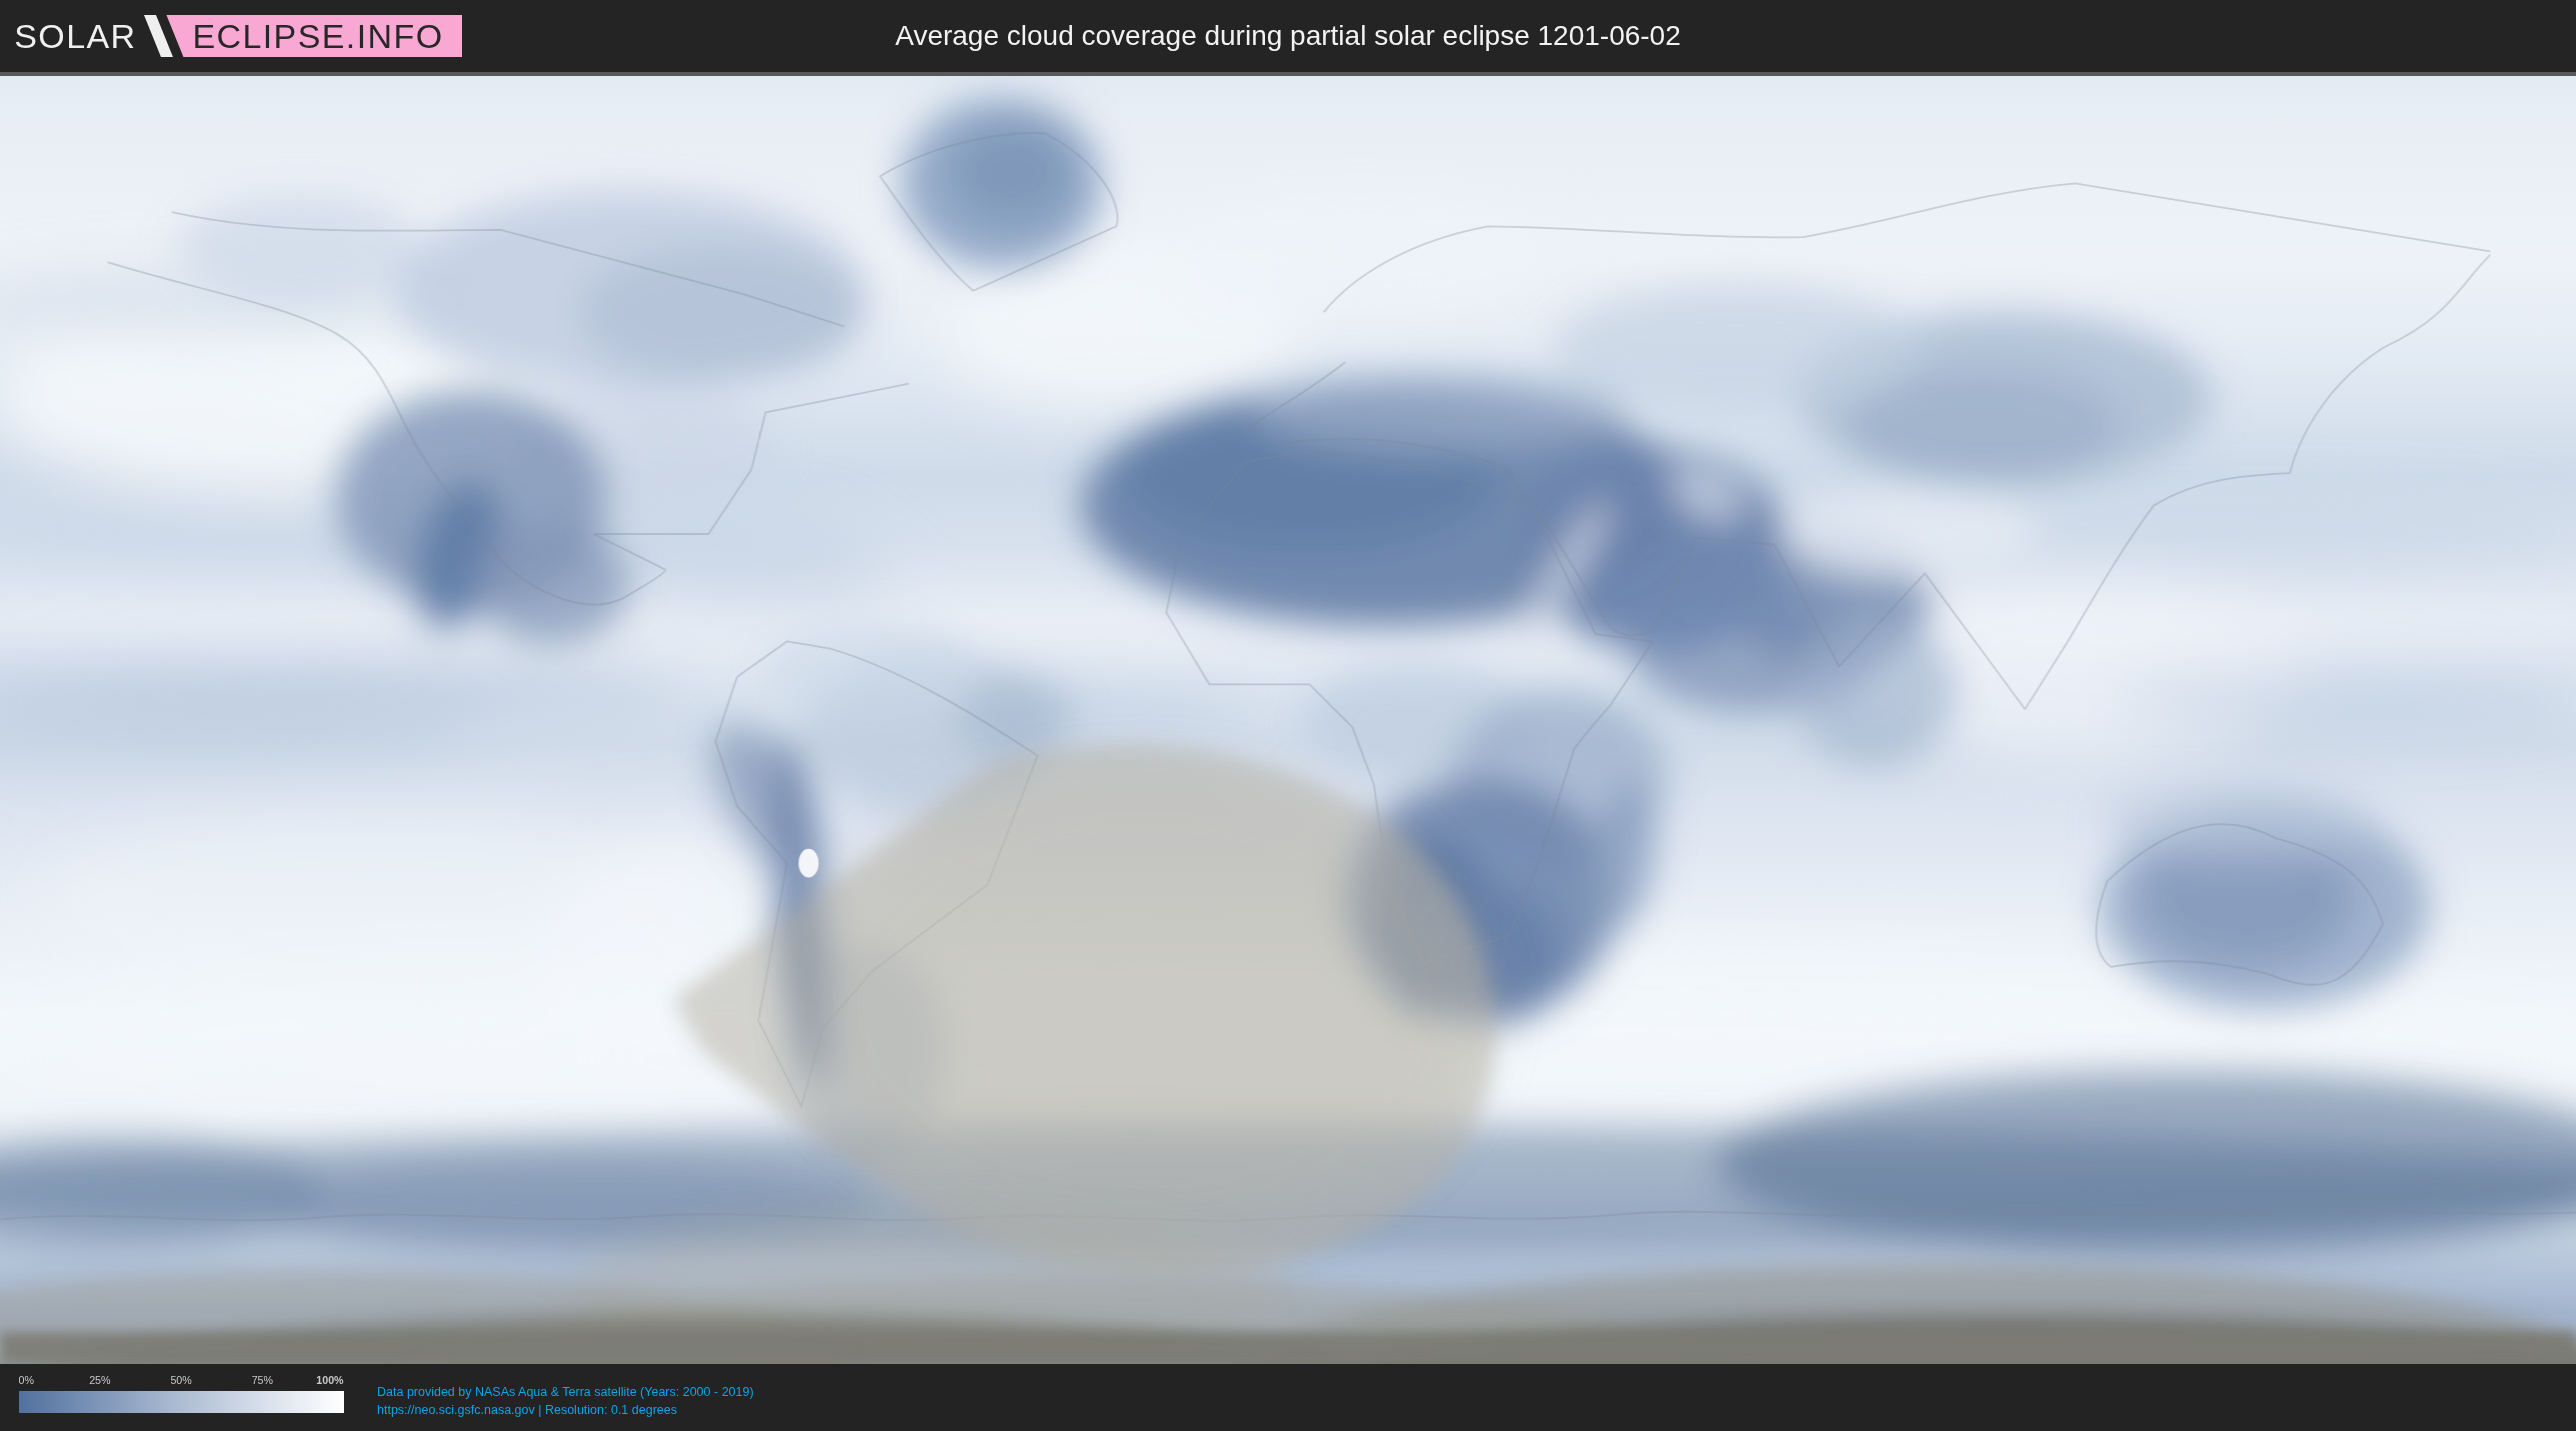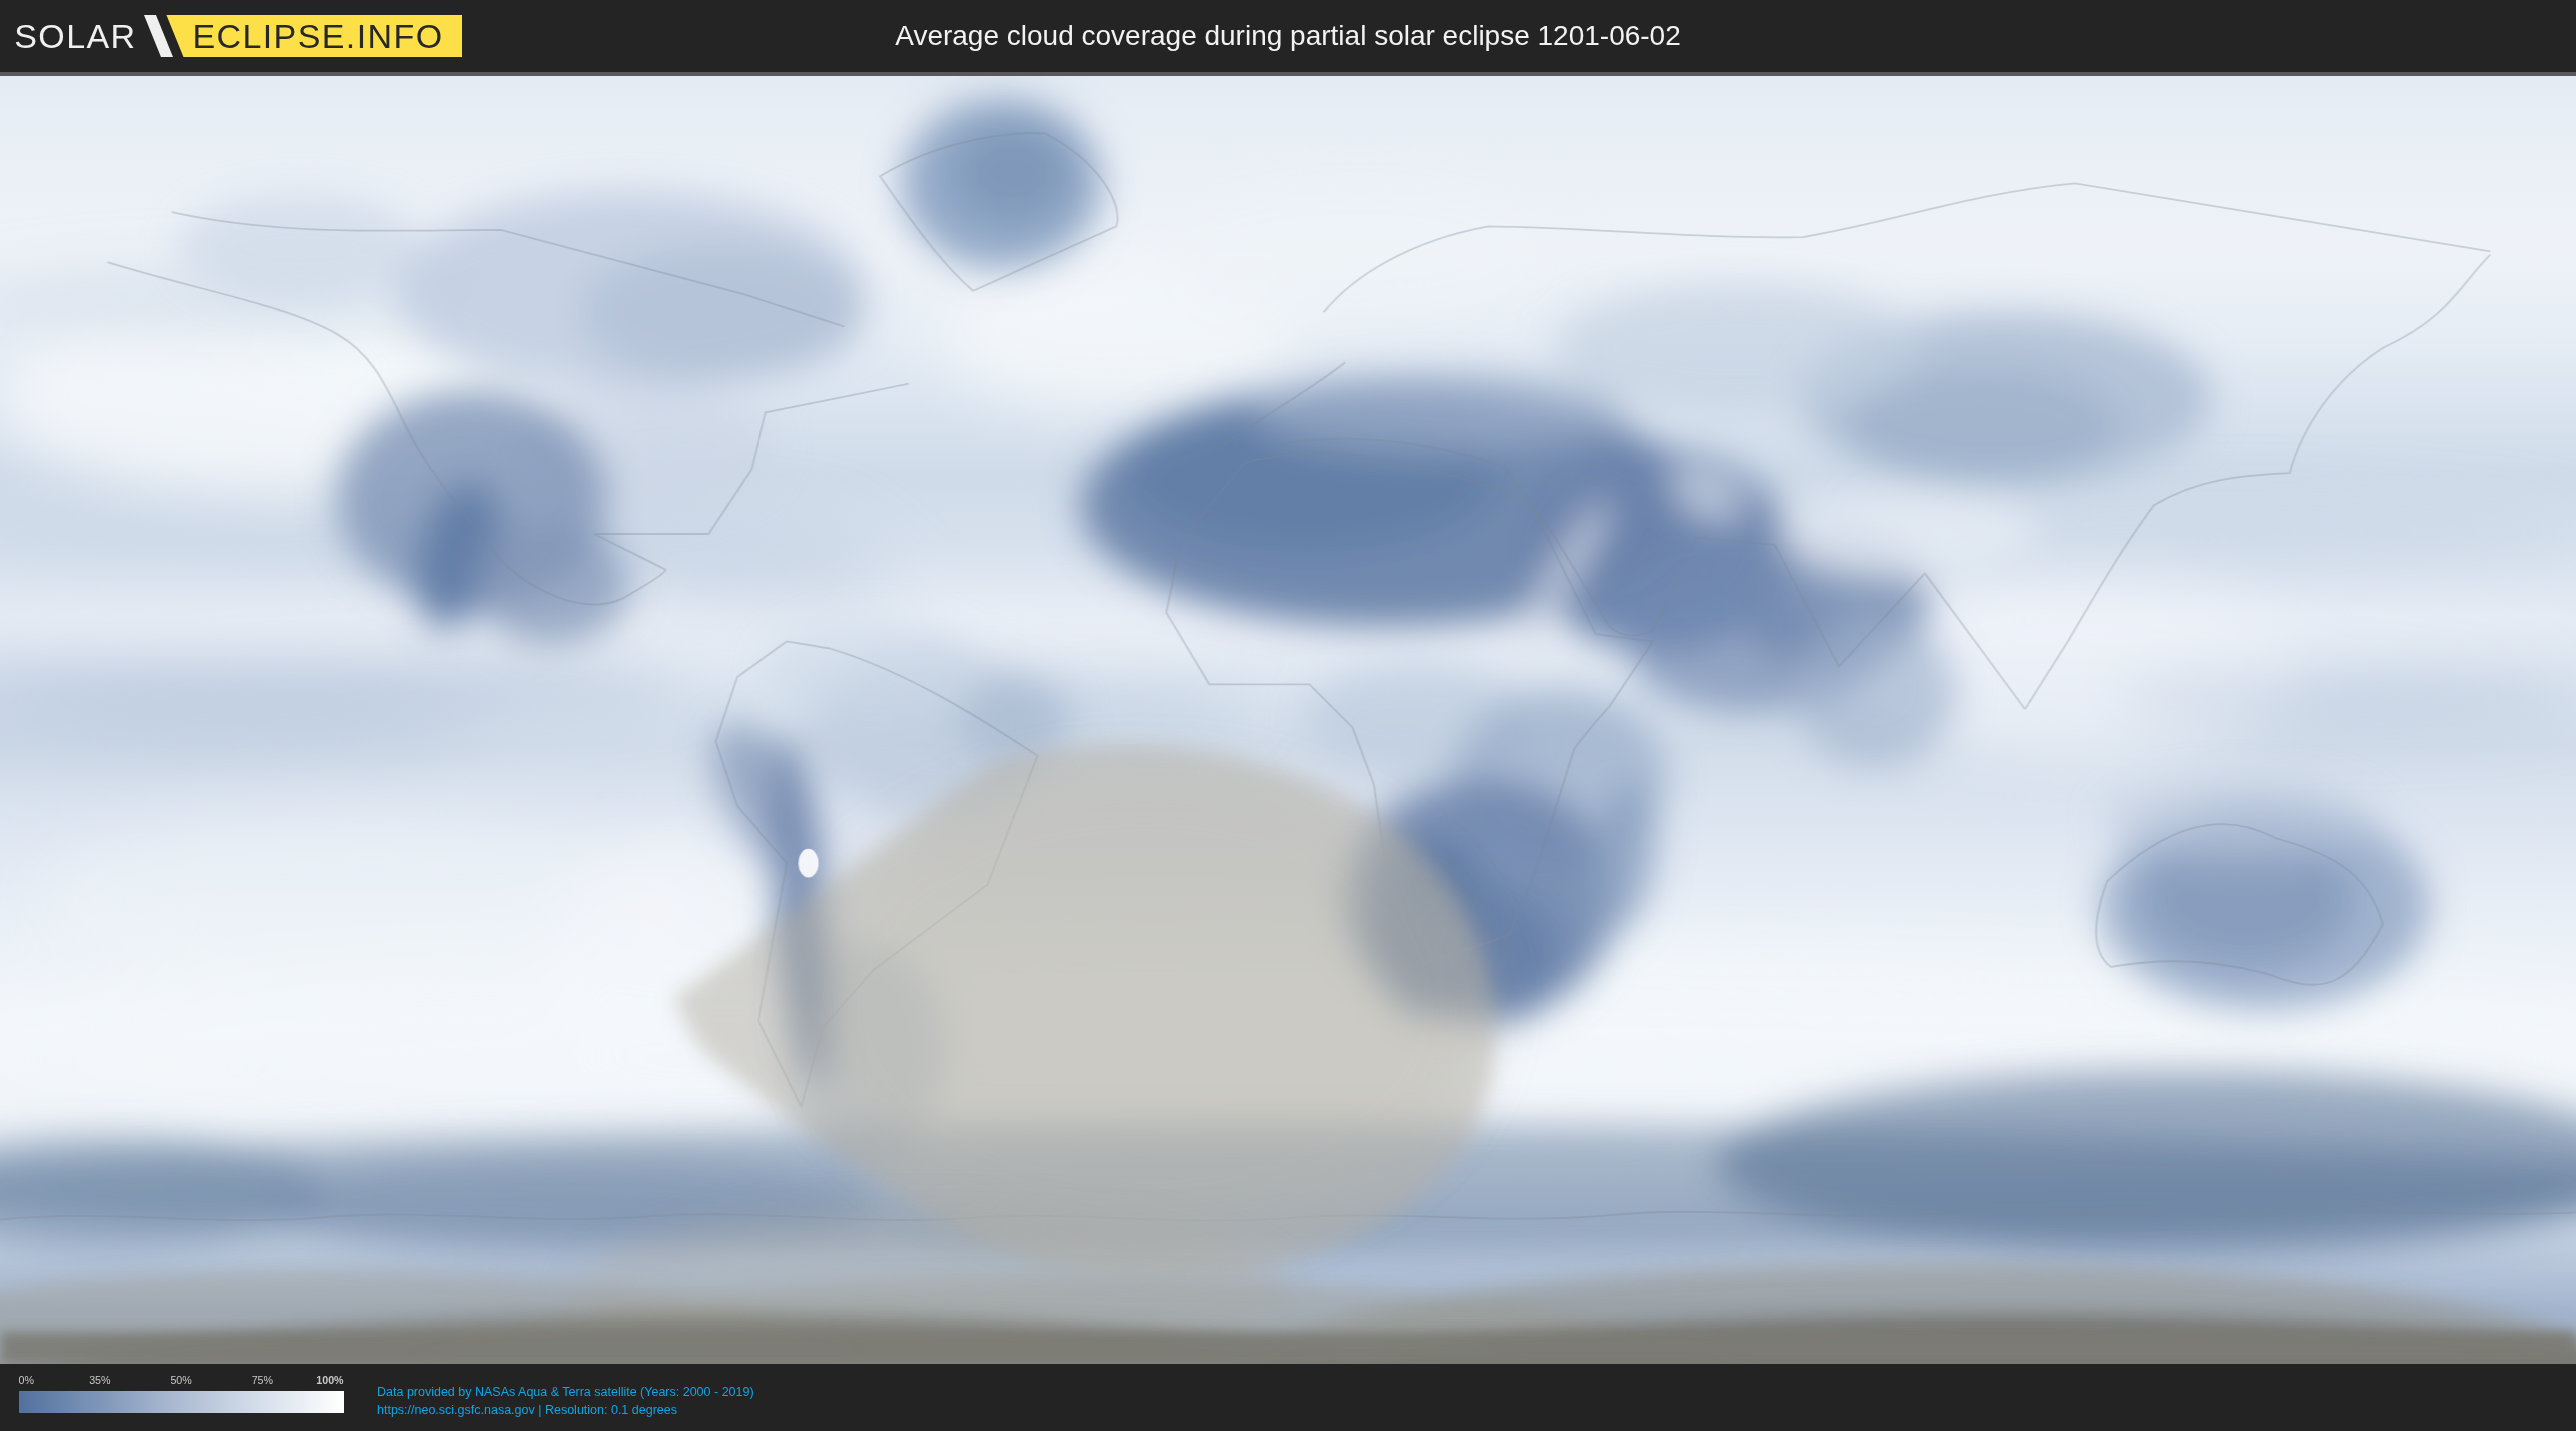--- a/index.html
+++ b/index.html
@@ -2,21 +2,21 @@
 <html style="font-size:11.4px"><head>
 <meta charset="utf-8">
 <style>
   html,body{margin:0;padding:0;width:2576px;height:1431px;overflow:hidden;
     background:#242424;font-family:"Liberation Sans", sans-serif;}
   .header{position:absolute;left:0;top:0;width:2576px;height:65px;background:#242424;}
   .logo{position:absolute;left:14.3px;top:0;height:72px;display:flex;align-items:center;cursor:pointer;}
   .logo-solar{color:#f0f0f0;font-size:34px;letter-spacing:1.4px;font-weight:500;}
   .logo-sliver{width:12px;height:42px;background:#efefef;margin-left:7.2px;
     transform:skewX(22deg);transform-origin:top left;}
-  .logo-box{margin-left:10.7px;height:42px;line-height:42px;background:#fde047;color:#282828;
+  .logo-box{margin-left:10.7px;height:42px;line-height:42px;background:#f9a8d4;color:#282828;
     font-size:34px;letter-spacing:1.4px;font-weight:500;padding:0 18.6px 0 26px;
     clip-path:polygon(0 0,100% 0,100% 100%,17px 100%);}
   .page-title{position:absolute;left:50%;top:0;transform:translateX(-50%);height:72px;
     line-height:72px;color:#f2f2f2;font-size:28px;font-weight:400;white-space:nowrap;}
   .divider{position:absolute;left:0;top:72px;width:2576px;height:4.3px;background:#595959;}
   .map-region{position:absolute;left:0;top:76px;width:2576px;height:1288px;overflow:hidden;}
   .footer{position:absolute;left:0;top:1364px;width:2576px;height:67px;background:#232323;}
   .legend{position:absolute;left:18.6px;top:10px;width:325px;height:43px;}
   .legend-ticks{position:relative;width:325px;height:14.3px;font-size:10.7px;color:#c9c9c9;}
   .legend-ticks span{position:absolute;top:0;}
@@ -180,21 +180,21 @@
     <ellipse cx="2800" cy="1900" rx="1200" ry="170" fill="#6f6e67" opacity="0.8"></ellipse>
   </g>
   <rect x="0" y="1755" width="3600" height="45" fill="#7c7b74" opacity="0.9" filter="url(#f8)"></rect>
 </svg>
 </div>
 
 <div class="footer">
   <div class="legend">
     <div class="legend-ticks">
       <span class="lt0">0%</span>
-      <span class="lt25">35%</span>
+      <span class="lt25">25%</span>
       <span class="lt50">50%</span>
       <span class="lt75">75%</span>
       <span class="lt100">100%</span>
     </div>
     <div class="legend-bar"></div>
   </div>
   <div class="attribution">
     <div>Data provided by NASAs Aqua &amp; Terra satellite (Years: 2000 - 2019)</div>
     <div>https://neo.sci.gsfc.nasa.gov | Resolution: 0.1 degrees</div>
   </div>

